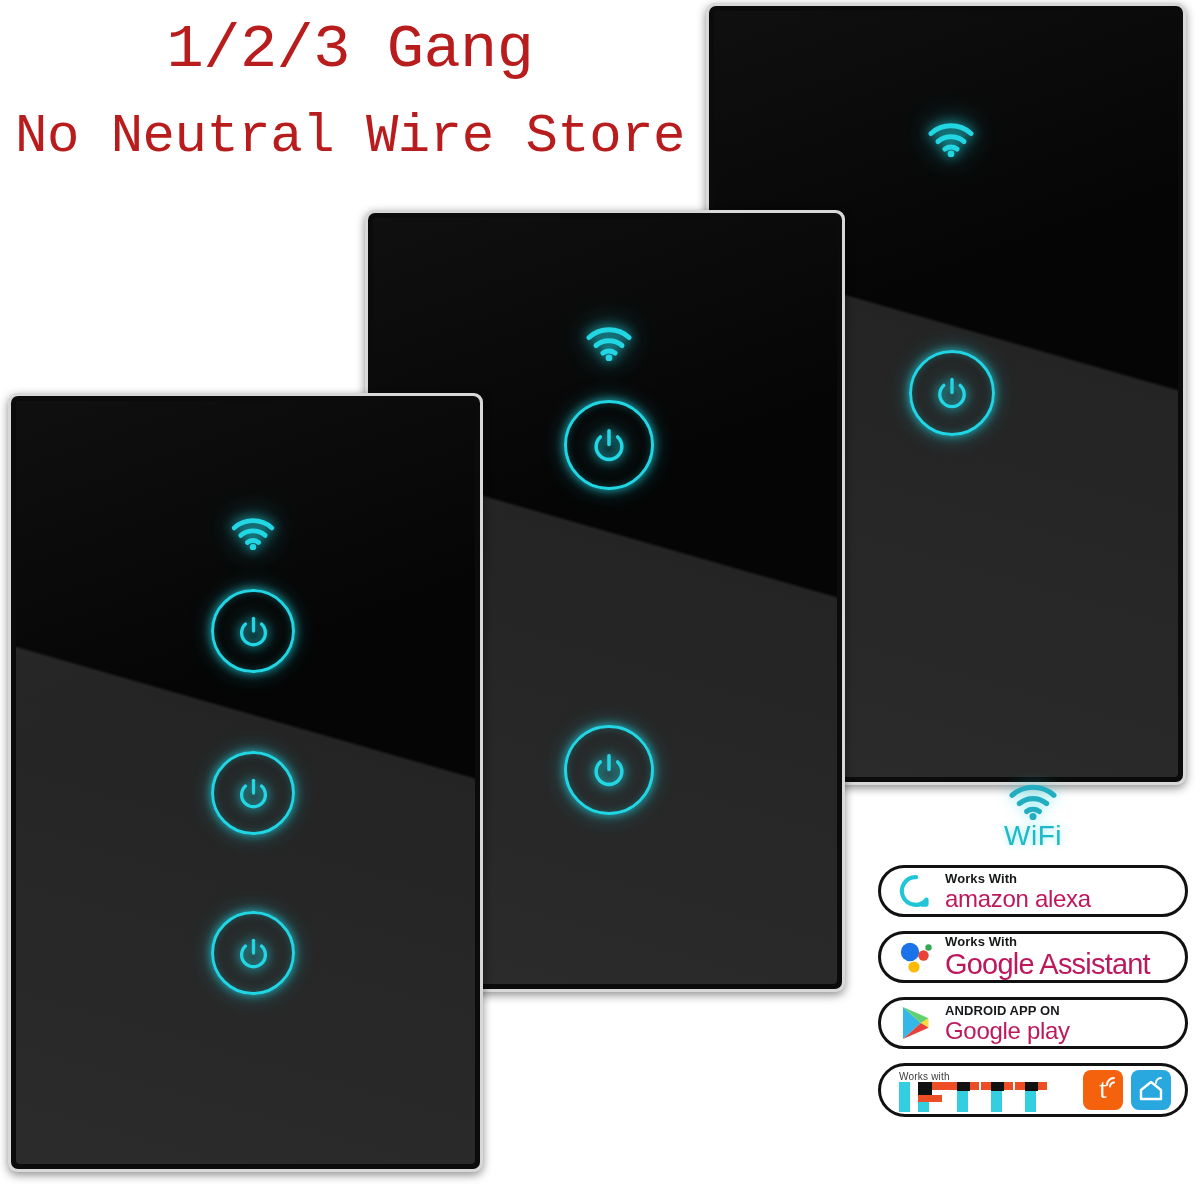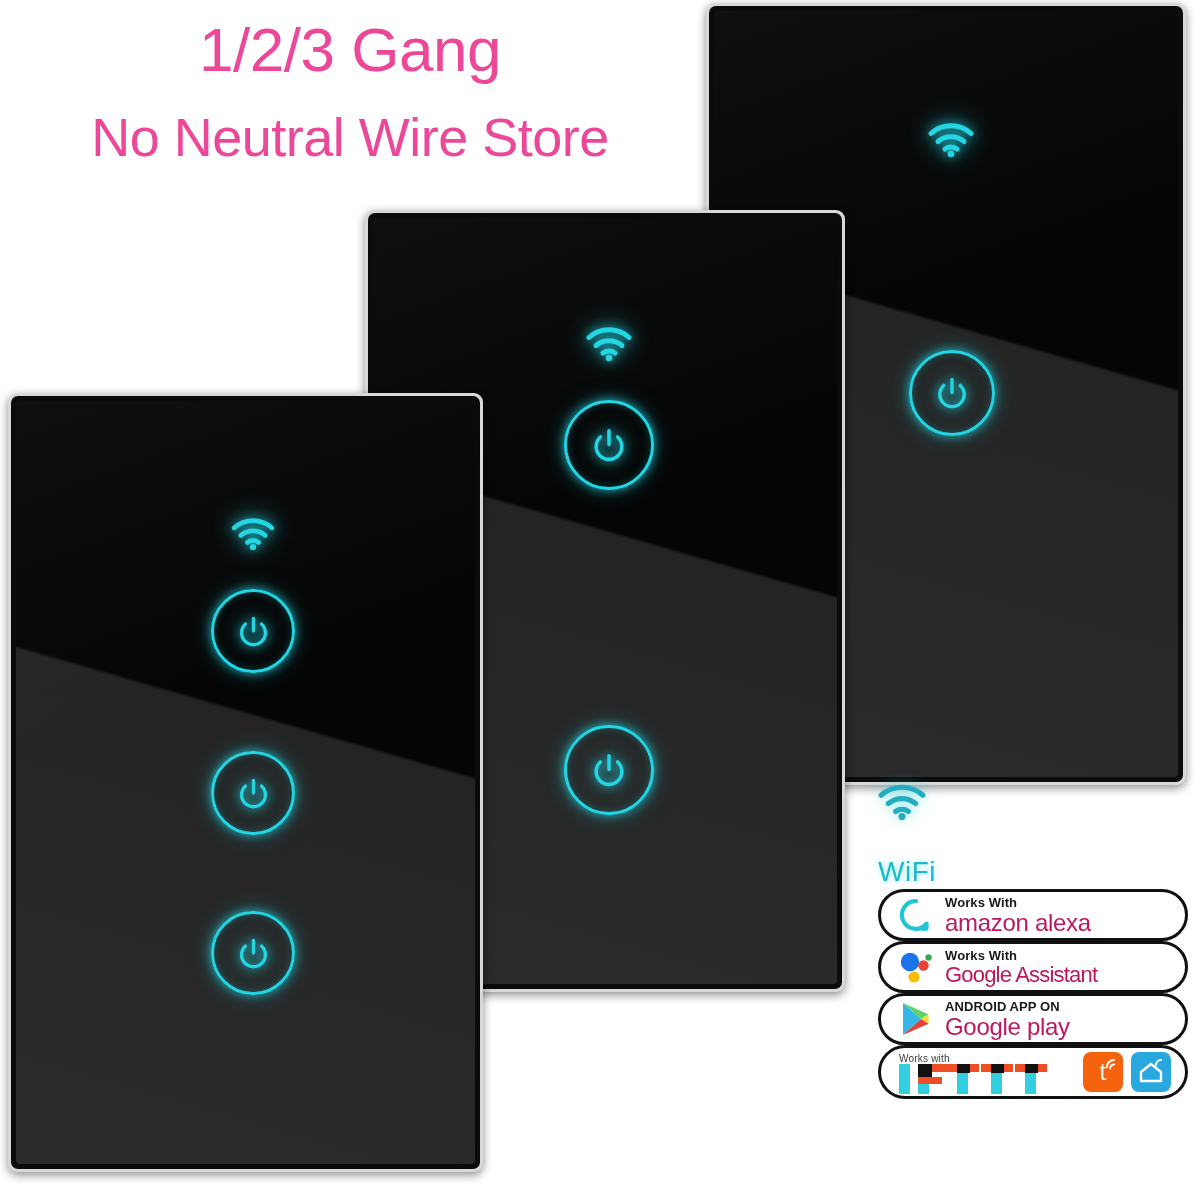--- a/index.html
+++ b/index.html
@@ -17,22 +17,22 @@
     background: #ffffff;
     overflow: hidden;
   }
 
   
   .headline {
     position: absolute;
     left: 0;
     width: 700px;
     text-align: center;
-    color: #ec4899;
-    font-family: Liberation Sans, sans-serif;
+    color: #b91c1c;
+    font-family: Liberation Mono, monospace;
     font-weight: 400;
     letter-spacing: -0.5px;
     white-space: nowrap;
   }
   #headline-1 {
     top: 14px;
     font-size: 62px;
     line-height: 72px;
   }
   #headline-2 {
@@ -123,23 +123,22 @@
   
   #badge-col {
     position: absolute;
     left: 878px;
     top: 784px;
     width: 310px;
   }
   #wifi-header {
     display: flex;
     flex-direction: column;
-    align-items: flex-start;
-    margin-bottom: 2px;
-    gap: 36px;
+    align-items: center;
+    margin-bottom: 14px;
   }
   #wifi-header .wifi-glyph {
     filter: drop-shadow(0 0 7px rgba(34,214,228,0.55));
   }
   #wifi-label {
     font-family: "Liberation Sans", sans-serif;
     font-size: 28px;
     font-weight: 400;
     color: #1db9c8;
     letter-spacing: 0.5px;
@@ -151,21 +150,21 @@
   .badge {
     position: relative;
     box-sizing: border-box;
     width: 100%;
     height: 52px;
     border: 3px solid #111111;
     border-radius: 27px;
     background: #ffffff;
     display: flex;
     align-items: center;
-    margin-bottom: 0;
+    margin-bottom: 14px;
     padding-left: 14px;
     overflow: hidden;
   }
   .badge-logo {
     flex: 0 0 auto;
     width: 42px;
     height: 42px;
     display: flex;
     align-items: center;
     justify-content: center;
@@ -186,21 +185,21 @@
     margin-bottom: 2px;
   }
   .badge-big {
     font-family: Liberation Sans, sans-serif;
     font-size: 24px;
     font-weight: 400;
     color: #be185d;
     letter-spacing: -0.3px;
     white-space: nowrap;
   }
-  .badge-big.tight { letter-spacing: -0.8px; font-size: 22px; text-align: center; }
+  .badge-big.tight { letter-spacing: -0.8px; font-size: 29px; text-align: center; }
 
   
   #badge-ifttt {
     padding-left: 10px;
     height: 54px;
     align-items: center;
   }
   #ifttt-works {
     position: absolute;
     left: 18px;

